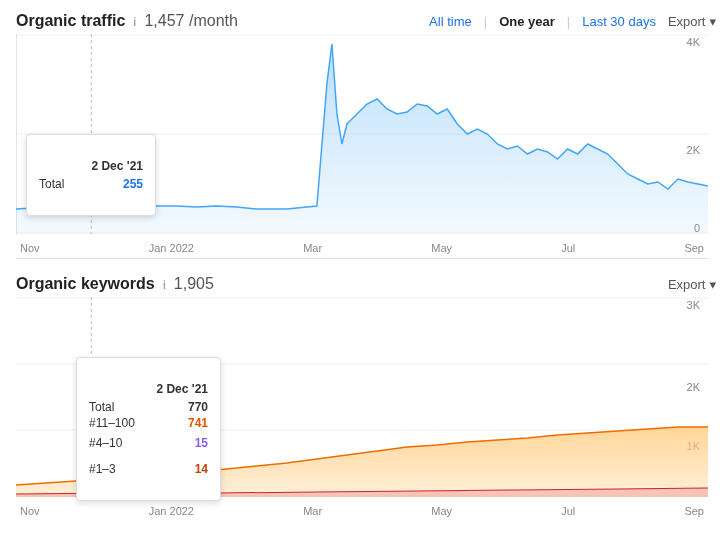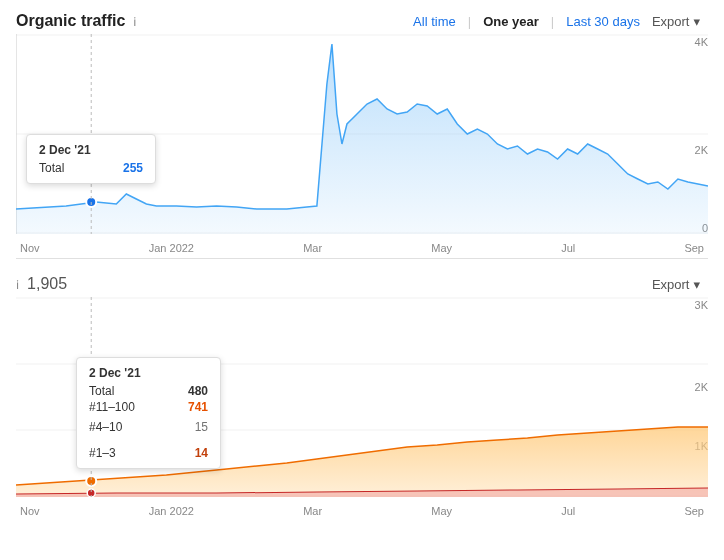--- a/index.html
+++ b/index.html
@@ -6,21 +6,21 @@
     body {
       font-family: Arial, sans-serif;
       background: #fff;
       color: #333;
       width: 724px;
       height: 560px;
       overflow: hidden;
     }
 
     .section {
-      padding: 12px 24px 0 16px;
+      padding: 12px 8px 0 16px;
     }
 
     .section-header {
       display: flex;
       align-items: center;
       justify-content: space-between;
       margin-bottom: 4px;
     }
 
     .section-title-group {
@@ -74,34 +74,35 @@
       align-items: center;
       gap: 4px;
       color: #555;
       font-size: 13px;
       cursor: pointer;
       text-align: right;
     }
 
     .y-axis-label {
       position: absolute;
-      right: 0;
+      right: 8px;
       font-size: 11px;
       color: #888;
     }
 
     .tooltip-box {
       position: absolute;
       background: #fff;
       border: 1px solid #ddd;
       border-radius: 4px;
-      padding: 8px 12px;
+      padding: 24px 12px;
       font-size: 12px;
       box-shadow: 0 2px 6px rgba(0,0,0,0.15);
       z-index: 10;
+      text-align: right;
     }
 
     .tooltip-date {
       font-weight: 600;
       color: #333;
       margin-bottom: 4px;
       font-size: 12px;
     }
 
     .tooltip-row {
@@ -116,22 +117,22 @@
       color: #1a73e8;
       font-weight: 600;
     }
 
     .tooltip-value-orange {
       color: #e65100;
       font-weight: 600;
     }
 
     .tooltip-value-green {
-      color: #737373;
-      font-weight: 400;
+      color: #8b5cf6;
+      font-weight: 700;
     }
 
     .tooltip-value-red {
       color: #c2410c;
       font-weight: 700;
     }
 
     .tooltip-value-dark {
       color: #333;
       font-weight: 600;
@@ -148,20 +149,21 @@
     }
   </style>
 </head>
 <body>
 
 <div class="section">
   <div class="section-header">
     <div class="section-title-group">
       <span class="section-title">Organic traffic</span>
       <span class="info-icon">ℹ</span>
+      <span class="section-metric">1,457 /month</span>
     </div>
     <div class="time-filters">
       <a class="time-filter-link">All time</a>
       <span class="time-filter-divider">|</span>
       <a class="time-filter-link active">One year</a>
       <span class="time-filter-divider">|</span>
       <a class="time-filter-link">Last 30 days</a>
       <span class="export-btn">
         <span>Export</span>
         <span>▾</span>
@@ -215,41 +217,42 @@
     <span>Jul</span>
     <span>Sep</span>
   </div>
 </div>
 
 <div class="section-divider"></div>
 
 <div class="section" style="margin-top: 4px;">
   <div class="section-header">
     <div class="section-title-group">
+      <span class="section-title">Organic keywords</span>
       <span class="info-icon">ℹ</span>
       <span class="section-metric">1,905</span>
     </div>
     <div class="export-btn">
       <span>Export</span>
       <span>▾</span>
     </div>
   </div>
 </div>
 
 <div class="chart-wrapper" style="position:relative; margin: 0 16px; height: 220px;">
 
   <span class="y-axis-label" style="top: 2px;">3K</span>
   <span class="y-axis-label" style="top: 38%;">2K</span>
   <span class="y-axis-label" style="top: 65%;">1K</span>
 
   <div class="tooltip-box" style="left: 60px; top: 60px; width: 145px;">
     <div class="tooltip-date">2 Dec '21</div>
     <div class="tooltip-row" style="margin-bottom:2px;">
       <span>Total</span>
-      <span class="tooltip-value-dark">480</span>
+      <span class="tooltip-value-dark">770</span>
     </div>
     <div class="tooltip-row" style="margin-bottom:6px;">
       <span>#11–100</span>
       <span class="tooltip-value-orange">741</span>
     </div>
     <div class="tooltip-row" style="margin-bottom:12px;">
       <span>#4–10</span>
       <span class="tooltip-value-green">15</span>
     </div>
     <div class="tooltip-row">

